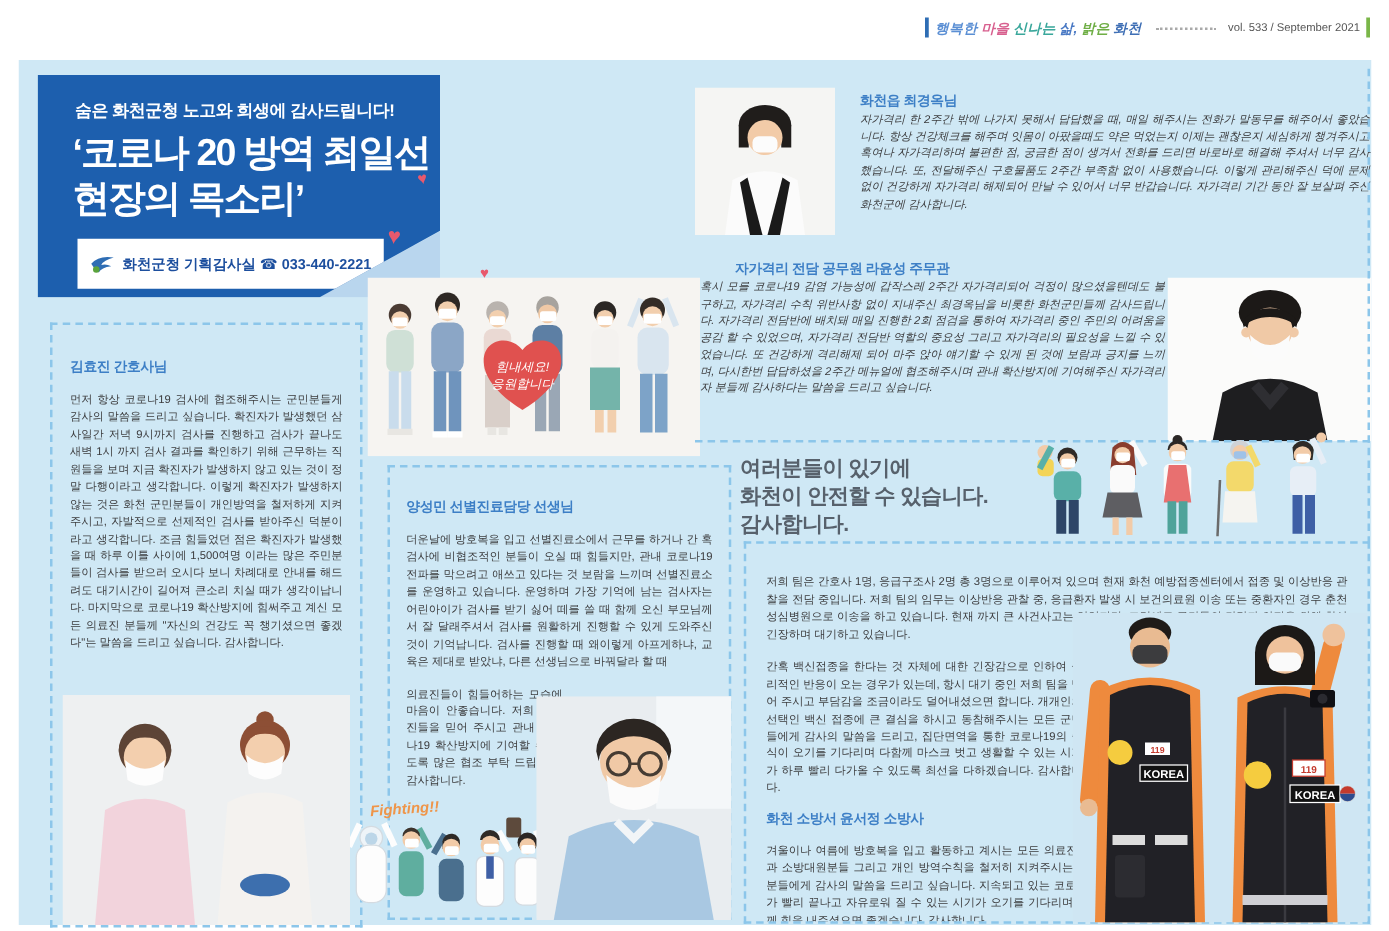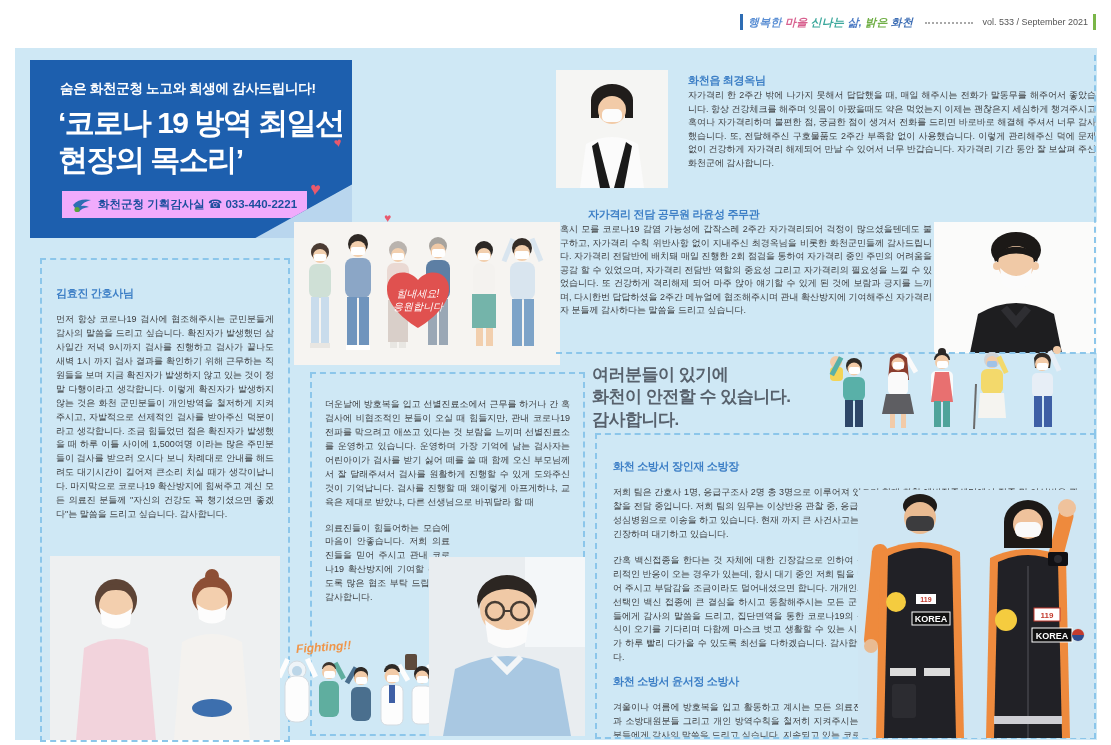--- a/index.html
+++ b/index.html
@@ -17,38 +17,38 @@
   .mh-leader{flex:1;border-bottom:2px dotted #a9a9a9;height:1px;margin:0 4px;}
   .mh-vol{font-size:9px;color:#555;white-space:nowrap;}
 
   
   .tb-accent{position:absolute;left:255px;top:185px;width:97px;height:53px;background:#b9d6ee;
              clip-path:polygon(0 100%,100% 0,100% 100%);}
   .title-block{position:absolute;left:30px;top:60px;width:322px;height:178px;background:#1d5fae;color:#fff;
                clip-path:polygon(0 0,100% 0,100% 70%,70% 100%,0 100%);}
   .tb-kicker{margin:20px 0 7px 30px;font-size:13.5px;font-weight:bold;letter-spacing:-.3px;}
   .tb-title{margin:0 0 0 28px;font-size:30px;line-height:1.22;font-weight:800;letter-spacing:-1.5px;}
-  .tb-pill{position:absolute;left:32px;top:131px;height:27px;background:#f0abfc;display:flex;align-items:center;
+  .tb-pill{position:absolute;left:32px;top:131px;height:40px;background:#ffffff;display:flex;align-items:center;
            gap:6px;padding:0 10px;color:#1d4f9e;font-weight:bold;font-size:11.5px;white-space:nowrap;}
 
   
   .box{position:absolute;border:2px dashed #8cc6ea;box-sizing:border-box;}
   #left-box{left:40px;top:258px;width:250px;height:484px;padding:14px 14px;}
   #mid-box{left:310px;top:372px;width:275px;height:364px;padding:12px 13px;}
   #bottom-box{left:595px;top:433px;width:501px;height:306px;padding:12px 16px;overflow:hidden;}
   .h-sec{font-size:11px;font-weight:bold;color:#3d7fc6;margin:12px 0 6px;letter-spacing:-.3px;}
   .body-txt{font-size:9px;line-height:1.55;color:#3b3b3d;text-align:justify;word-break:break-all;margin:12px 0 4px;}
   #yang-b{padding-right:120px;}
   #jang-b{padding-right:212px;}
   #yun-b{padding-right:198px;}
   .mt{margin-top:9px;}
 
   
   .abs-h{position:absolute;font-size:11px;font-weight:bold;color:#3d7fc6;letter-spacing:-.3px;}
-  .abs-p{position:absolute;font-size:9px;line-height:1.5;color:#3b3b3d;text-align:justify;word-break:break-all;}
+  .abs-p{position:absolute;font-size:9px;line-height:1.5;color:#3b3b3d;text-align:justify;word-break:break-all;font-style:italic;}
   #choi-h{left:688px;top:62px;}
   #choi-b{left:688px;top:80px;width:408px;}
   #ra-h{left:588px;top:196px;}
   #ra-b{left:560px;top:214px;width:372px;}
   #hr-right{position:absolute;left:556px;top:352px;width:540px;border-top:2px dashed #8cc6ea;}
   #v-right{position:absolute;left:1094px;top:55px;height:380px;border-left:2px dashed #8cc6ea;}
 
   #center-msg{position:absolute;left:592px;top:364px;width:228px;
               font-size:17px;font-weight:bold;color:#57616c;line-height:1.32;letter-spacing:-.5px;}
 
@@ -85,21 +85,21 @@
     </div>
     <div class="mh-leader"></div>
     <div class="mh-vol">vol. 533 / September 2021</div>
     <div class="mh-bar green"></div>
   </div>
 
   <div class="tb-accent"></div>
   <div class="title-block">
     <div class="tb-kicker">숨은 화천군청 노고와 희생에 감사드립니다!</div>
     <div class="tb-title">
-      <div>‘코로나 19 방역 최일선</div>
+      <div>‘코로나 20 방역 최일선</div>
       <div>현장의 목소리’</div>
     </div>
     <div class="tb-pill">
       <svg width="20" height="16" viewBox="0 0 20 16">
         <path d="M1 8 Q7 1 19 3 Q11 5 9 9 Q13 8 17 10 Q9 11 7 15 Q3 12 1 8 Z" fill="#2e6db4"></path>
         <circle cx="5" cy="12.5" r="2.6" fill="#5aa33c"></circle>
       </svg>
       <span>화천군청 기획감사실 ☎ 033-440-2221</span>
     </div>
   </div>
@@ -173,20 +173,21 @@
       <circle cx="228" cy="26" r="10" fill="#332c27"></circle>
         <circle cx="228" cy="31" r="8" fill="#f2cfae"></circle>
       <rect x="221" y="29" width="14" height="8" rx="2" fill="#fff"></rect>
       <rect x="216" y="40" width="25" height="38" rx="8" fill="#d9e5ef"></rect>
       <rect x="218" y="77" width="10" height="47" fill="#7da3c8"></rect>
         <rect x="230" y="77" width="10" height="47" fill="#7da3c8"></rect>
     </g>
   </svg>
 
   <div class="box" id="mid-box">
+    <p class="h-sec">양성민 선별진료담당 선생님</p>
     <p class="body-txt">더운날에 방호복을 입고 선별진료소에서 근무를 하거나 간 혹 검사에 비협조적인 분들이 오실 때 힘들지만, 관내 코로나19 전파를 막으려고 애쓰고 있다는 것 보람을 느끼며 선별진료소를 운영하고 있습니다. 운영하며 가장 기억에 남는 검사자는 어린아이가 검사를 받기 싫어 떼를 쓸 때 함께 오신 부모님께서 잘 달래주셔서 검사를 원활하게 진행할 수 있게 도와주신 것이 기억납니다. 검사를 진행할 때 왜이렇게 아프게하냐, 교육은 제대로 받았냐, 다른 선생님으로 바꿔달라 할 때</p>
     <p class="body-txt" id="yang-b">의료진들이 힘들어하는 모습에 마음이 안좋습니다. 저희 의료진들을 믿어 주시고 관내 코로나19 확산방지에 기여할 수 있도록 많은 협조 부탁 드립니다. 감사합니다.</p>
   </div>
   <div id="fighting">Fighting!!</div>
 
   <svg class="photo" id="medics" viewBox="0 0 158 90">
     <g>
       <rect x="2" y="8" width="5" height="20" fill="#fdfdfd" transform="rotate(25 4 18)"></rect>
       <rect x="30" y="8" width="5" height="20" fill="#fdfdfd" transform="rotate(-25 32 18)"></rect>
       <circle cx="18" cy="20" r="9" fill="#eef4f8" stroke="#d4dbe1"></circle>
@@ -342,21 +343,20 @@
       <path d="M214 14 a9 9 0 0 1 17 2 l-1 8 h-15 z" fill="#2f2a26"></path>
       <circle cx="222" cy="20" r="7" fill="#f2cba8"></circle>
       <rect x="217" y="19" width="11" height="7" rx="2" fill="#fff"></rect>
       <rect x="212" y="29" width="21" height="24" rx="5" fill="#e7eef6"></rect>
       <rect x="214" y="52" width="8" height="31" fill="#3e5fa5"></rect>
         <rect x="224" y="52" width="8" height="31" fill="#3e5fa5"></rect>
     </g>
   </svg>
 
   <div class="box" id="bottom-box">
-    <p class="h-sec">화천 소방서 장인재 소방장</p>
     <p class="body-txt">저희 팀은 간호사 1명, 응급구조사 2명 총 3명으로 이루어져 있으며 현재 화천 예방접종센터에서 접종 및 이상반응 관찰을 전담 중입니다. 저희 팀의 임무는 이상반응 관찰 중, 응급환자 발생 시 보건의료원 이송 또는 중환자인 경우 춘천 성심병원으로 이송을 하고 있습니다. 현재 까지 큰 사건사고는 없었지만, 그럼에도 군민들의 건강과 안전을 위해 항상 긴장하며 대기하고 있습니다.</p>
     <p class="body-txt" id="jang-b">간혹 백신접종을 한다는 것 자체에 대한 긴장감으로 인하여 심리적인 반응이 오는 경우가 있는데, 항시 대기 중인 저희 팀을 믿어 주시고 부담감을 조금이라도 덜어내셨으면 합니다. 개개인의 선택인 백신 접종에 큰 결심을 하시고 동참해주시는 모든 군민들에게 감사의 말씀을 드리고, 집단면역을 통한 코로나19의 종식이 오기를 기다리며 다함께 마스크 벗고 생활할 수 있는 시기가 하루 빨리 다가올 수 있도록 최선을 다하겠습니다. 감사합니다.</p>
     <p class="h-sec mt">화천 소방서 윤서정 소방사</p>
     <p class="body-txt" id="yun-b">겨울이나 여름에 방호복을 입고 활동하고 계시는 모든 의료진분들과 소방대원분들 그리고 개인 방역수칙을 철저히 지켜주시는 군민분들에게 감사의 말씀을 드리고 싶습니다. 지속되고 있는 코로나19가 빨리 끝나고 자유로워 질 수 있는 시기가 오기를 기다리며 다함께 힘을 내주셨으면 좋겠습니다. 감사합니다.</p>
   </div>
 
   <svg class="photo" id="ff-photo" viewBox="0 0 236 248">
     <rect width="236" height="248" fill="#cfe6f3"></rect>
     <g>
       <path d="M22 62 L14 150" stroke="#ee8a3d" stroke-width="16" stroke-linecap="round"></path>

